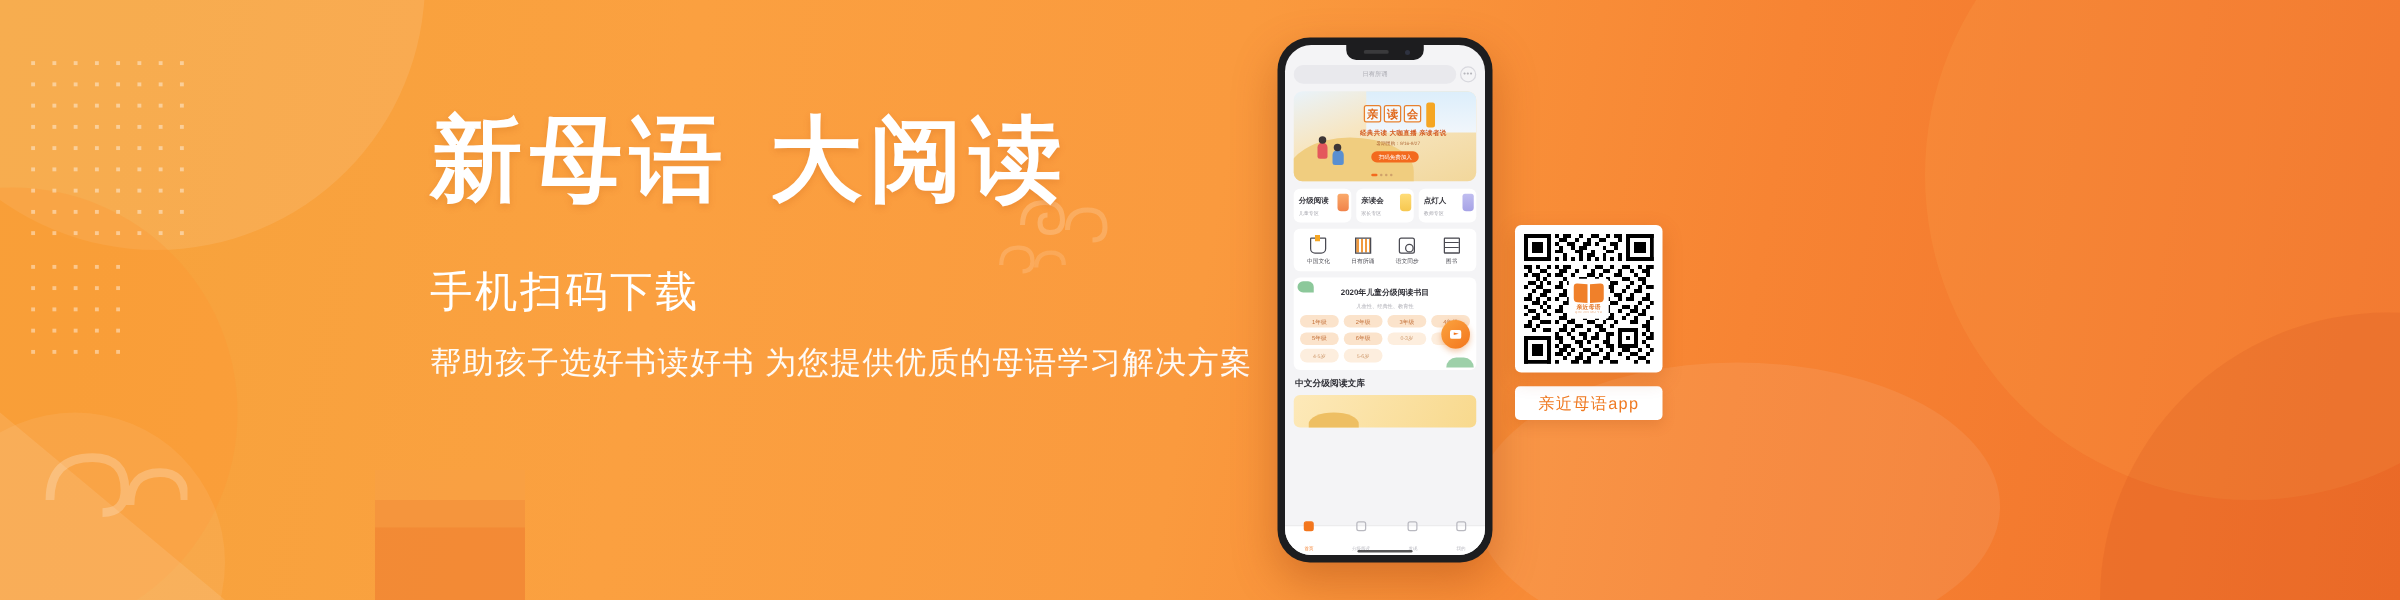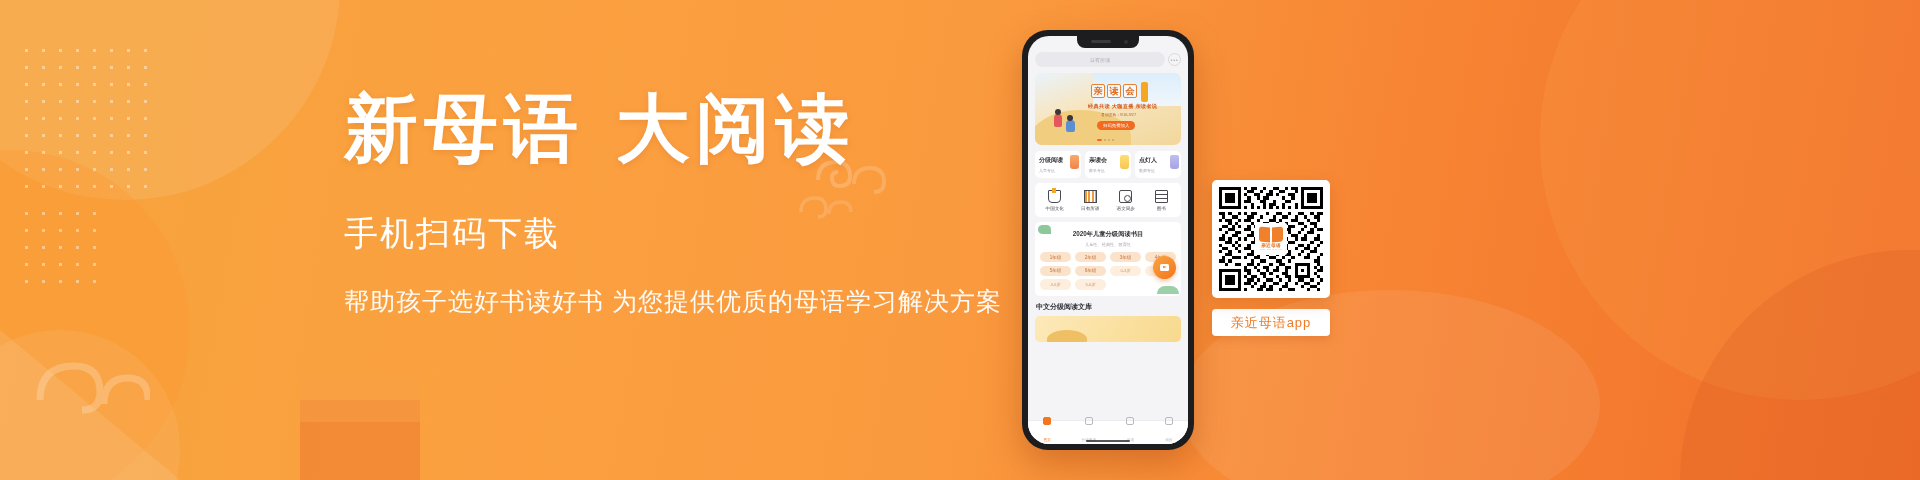--- a/index.html
+++ b/index.html
@@ -60,21 +60,21 @@
     font-family:"DejaVu Serif","Liberation Serif",serif;
     font-size:74px; font-weight:700; color:#ffffff;
     letter-spacing:6px; line-height:1.1; white-space:nowrap;
     text-shadow:0 2px 6px rgba(180,70,10,0.18);
   }
   .subtitle {
     margin-top:42px; font-size:34px; color:#ffffff;
     letter-spacing:2px; font-weight:400; white-space:nowrap;
   }
   .tagline {
-    margin-top:28px; font-size:25px; color:#ffffff;
+    margin-top:16px; font-size:25px; color:#ffffff;
     letter-spacing:1px; font-weight:300; opacity:0.96; white-space:nowrap;
   }
 
   
   .phone {
     position:absolute; left:1022px; top:30px;
     width:172px; height:420px;
     background:#1d1d1f;
     border-radius:26px;
     padding:6px;

